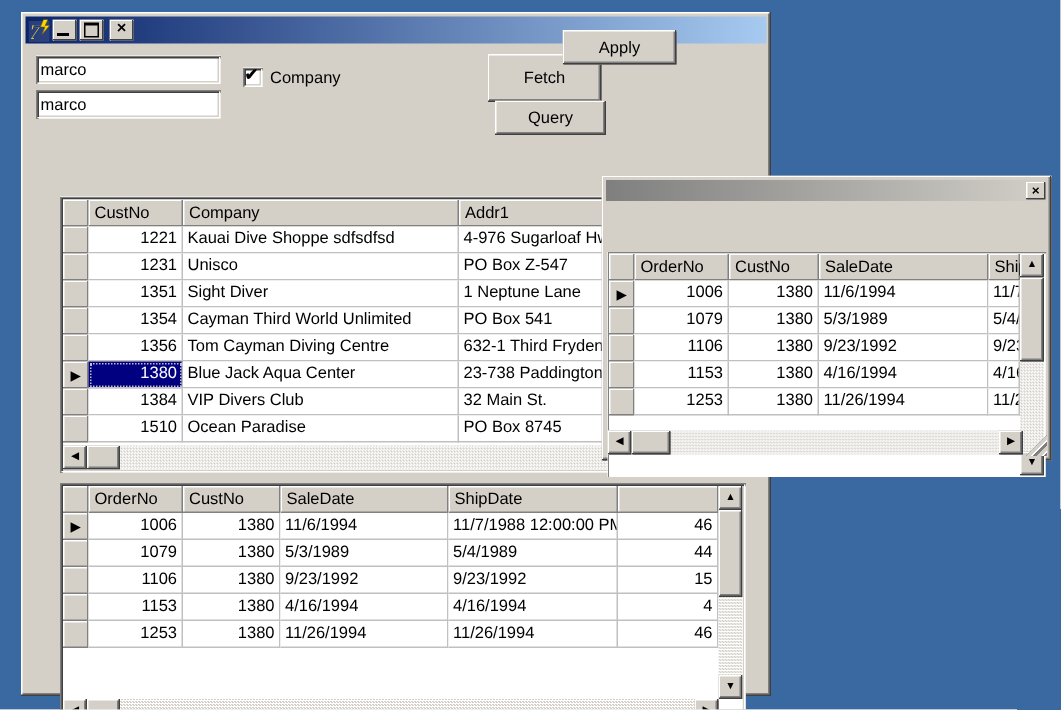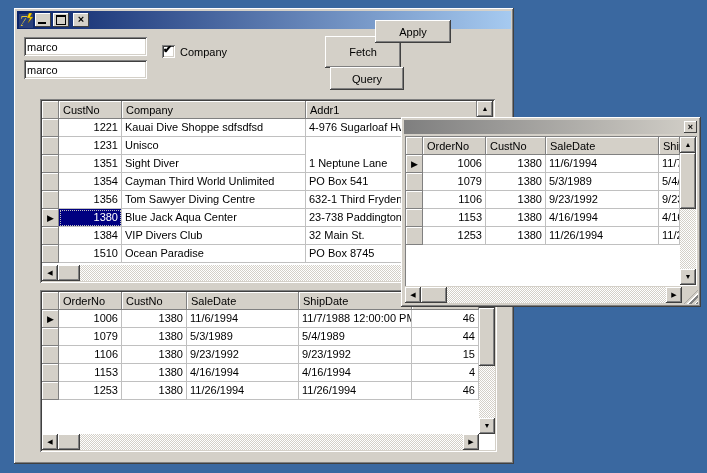--- a/index.html
+++ b/index.html
@@ -34,21 +34,21 @@
     background:#fff;box-shadow: inset 1px 1px 0 #808080, inset -1px -1px 0 #FFFFFF,
     inset 2px 2px 0 #404040, inset -2px -2px 0 #D4D0C8;box-sizing:border-box;}
   .chkwrap{position:absolute;left:148px;top:37px;display:flex;align-items:center;gap:5px;}
   .chk{width:13px;height:13px;position:relative;}
   .chk .mark{position:absolute;left:1px;top:-2px;font-size:11px;font-weight:bold;}
   .btn{position:absolute;border:0;font:11px "Liberation Sans",sans-serif;cursor:default;}
   
   .grid{position:absolute;box-sizing:border-box;background:#fff;
     box-shadow: inset 1px 1px 0 #808080, inset -1px -1px 0 #FFFFFF,
                 inset 2px 2px 0 #404040, inset -2px -2px 0 #D4D0C8;
-    padding:2px;overflow:hidden;}
+    padding:2px;overflow:hidden;margin-top:32px;}
   .ginner{position:relative;width:100%;height:100%;overflow:hidden;background:#fff;}
   .row{display:flex;height:18px;box-sizing:border-box;}
   .cell{box-sizing:border-box;white-space:nowrap;overflow:hidden;border-right:1px solid #C0C0C0;
     border-bottom:1px solid #C0C0C0;line-height:17px;padding:0 3px;background:#fff;}
   .hcell{box-sizing:border-box;white-space:nowrap;overflow:hidden;background:#D4D0C8;
     box-shadow: inset -1px -1px 0 #808080, inset 1px 1px 0 #FFFFFF;
     line-height:18px;padding:0 4px;}
   .icell{box-sizing:border-box;background:#D4D0C8;
     box-shadow: inset -1px -1px 0 #808080, inset 1px 1px 0 #FFFFFF;
     display:flex;align-items:center;justify-content:center;}
@@ -138,37 +138,38 @@
         <div class="row">
           <div class="icell ci"></div>
           <div class="cell num cc">1221</div>
           <div class="cell cm">Kauai Dive Shoppe sdfsdfsd</div>
           <div class="cell ca">4-976 Sugarloaf Hw</div>
         </div>
         <div class="row">
           <div class="icell ci"></div>
           <div class="cell num cc">1231</div>
           <div class="cell cm">Unisco</div>
+          <div class="cell ca">PO Box Z-547</div>
         </div>
         <div class="row">
           <div class="icell ci"></div>
           <div class="cell num cc">1351</div>
           <div class="cell cm">Sight Diver</div>
           <div class="cell ca">1 Neptune Lane</div>
         </div>
         <div class="row">
           <div class="icell ci"></div>
           <div class="cell num cc">1354</div>
           <div class="cell cm">Cayman Third World Unlimited</div>
           <div class="cell ca">PO Box 541</div>
         </div>
         <div class="row">
           <div class="icell ci"></div>
           <div class="cell num cc">1356</div>
-          <div class="cell cm">Tom Sawyer Diving Centre</div>
+          <div class="cell cm">Tom Cayman Diving Centre</div>
           <div class="cell ca">632-1 Third Frydenh</div>
         </div>
         <div class="row">
           <div class="icell ci">
               <span class="tri">▶</span>
             </div>
           <div class="cell num cc selcell">1380</div>
           <div class="cell cm">Blue Jack Aqua Center</div>
           <div class="cell ca">23-738 Paddington</div>
         </div>

